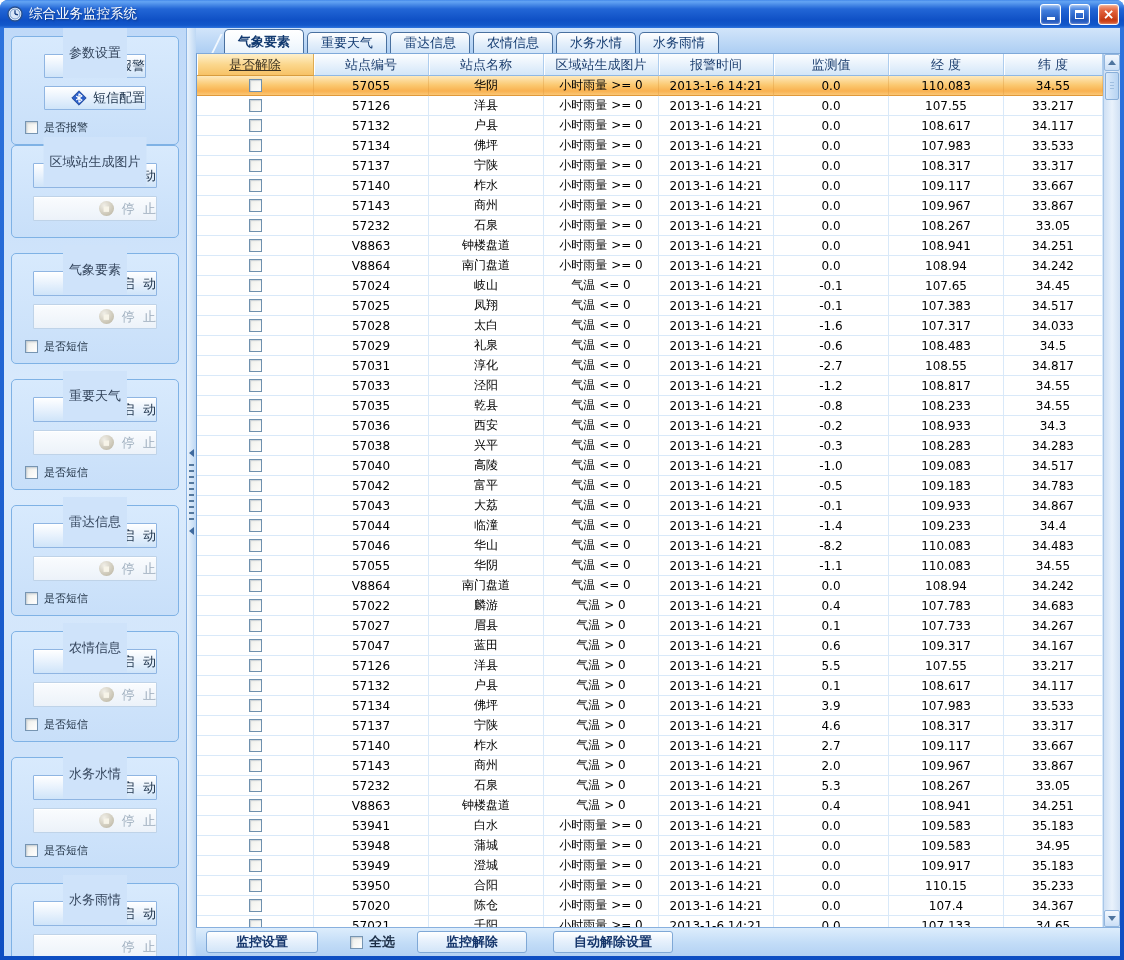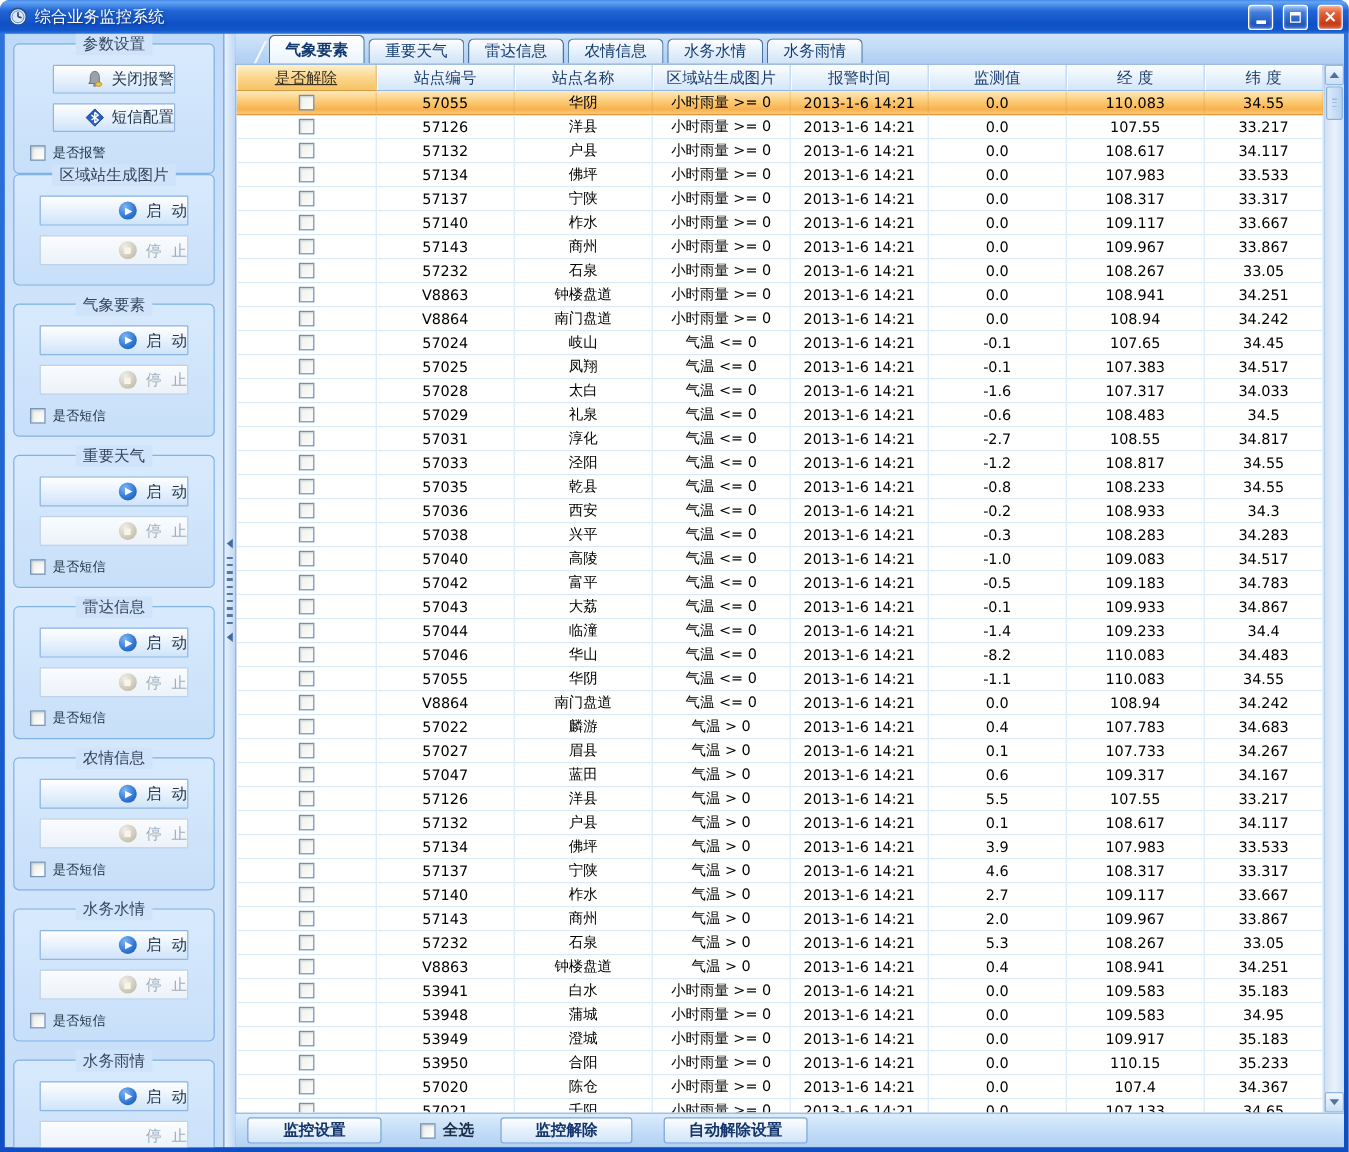--- a/index.html
+++ b/index.html
@@ -26,21 +26,21 @@
   .app-body { flex:1; display:flex; padding:0 4px 4px; overflow:hidden; }
 
   
   .sidebar { flex:0 0 183px; overflow:hidden; padding:8px 5px 0;
     background:linear-gradient(180deg,#BFD9F8 0%,#DCECFD 45%,#C6DDF8 100%);
     border-right:1px solid #8FB6E4; }
   .group { position:relative; border:1px solid #7FB2E5; border-radius:5px; margin:0 2px;
     background:linear-gradient(180deg,#D8EAFD,#C8DFF9); }
   .group + .group { margin-top:15px; }
   .gtitle { position:absolute; top:-9px; left:50%; transform:translateX(-50%);
-    padding:0 6px; background:#CFE3FA; color:#34455C; font-size:13px; white-space:nowrap; }
+    padding:16px 6px; background:#CFE3FA; color:#34455C; font-size:13px; white-space:nowrap; }
   .gbody { display:flex; flex-direction:column; align-items:center; gap:8px; padding:17px 0 9px; }
   .gbody.nosms { padding-bottom:16px; }
   .btn { display:flex; align-items:center; justify-content:flex-end; gap:8px; cursor:default;
     border:1px solid #8FB5E2; border-radius:1px; color:#233850; font-size:13px;
     background:linear-gradient(180deg,#FFFFFF 0%,#EAF3FD 45%,#CFE4F9 100%);
     box-shadow:inset 0 1px 0 #fff; white-space:pre; }
   .btn.wide { width:124px; height:25px; }
   .btn.pbtn { width:102px; height:24px; gap:6px; }
   .btn.disabled { color:#9CACBC; border-color:#BFD3E8;
     background:linear-gradient(180deg,#FAFCFE,#ECF2F9); }

